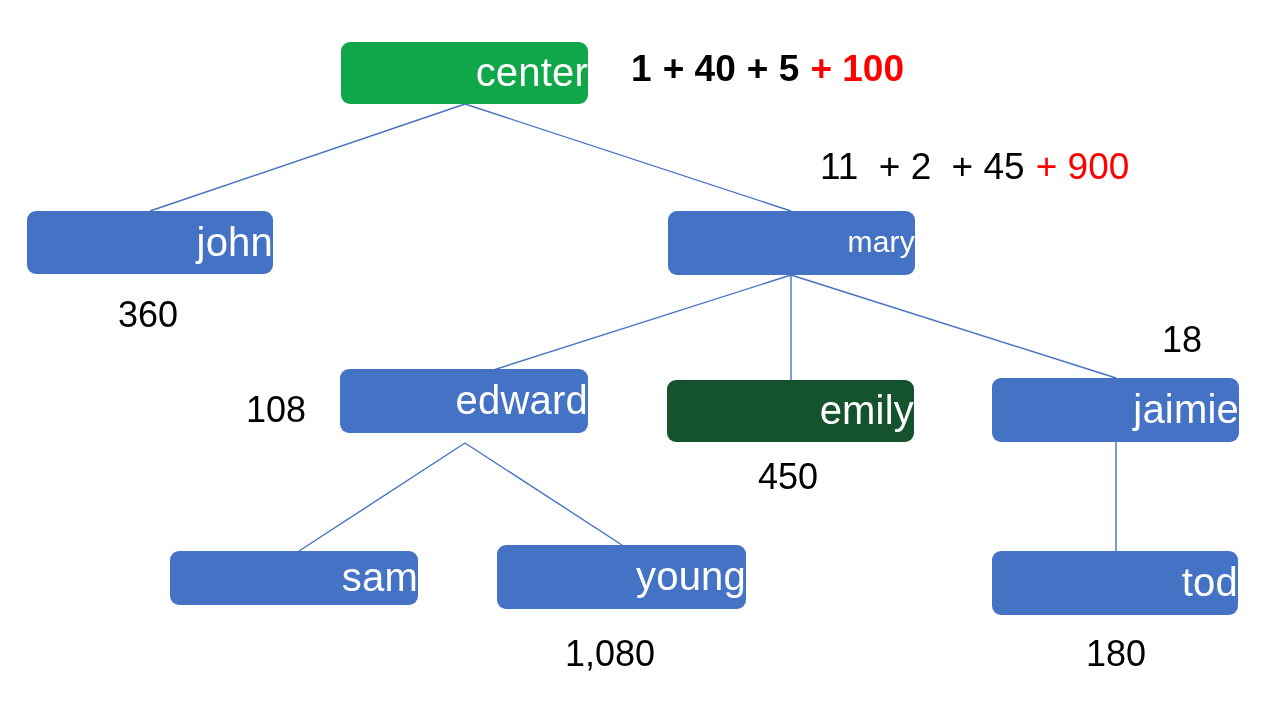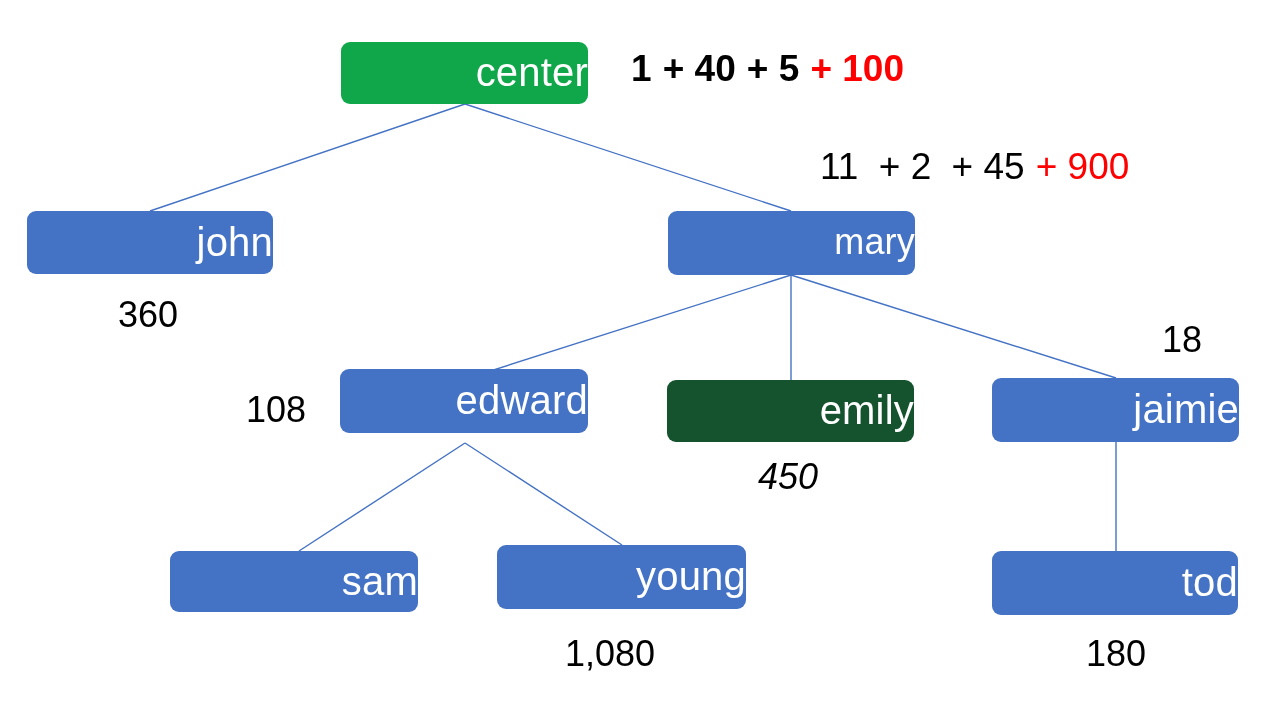--- a/index.html
+++ b/index.html
@@ -87,46 +87,46 @@
       <line x1="1116" y1="442" x2="1116" y2="551" stroke="#4472C4" stroke-width="1.4"></line>
     </svg>
 
   <div id="node-layer">
       <div class="node" style="left: 341px; top: 42px; width: 247px; height: 62px; background: rgb(15, 167, 74); font-size: 40px; color: rgb(255, 255, 255);">
         <span class="node-label">center</span>
       </div>
       <div class="node" style="left: 27px; top: 211px; width: 246px; height: 63px; background: rgb(68, 114, 196); font-size: 40px; color: rgb(255, 255, 255);">
         <span class="node-label">john</span>
       </div>
-      <div class="node" style="left: 668px; top: 211px; width: 247px; height: 64px; background: rgb(68, 114, 196); font-size: 36px; color: rgb(255, 255, 255);">
+      <div class="node" style="left: 668px; top: 211px; width: 247px; height: 64px; background: rgb(68, 114, 196); font-size: 30px; color: rgb(255, 255, 255);">
         <span class="node-label">mary</span>
       </div>
       <div class="node" style="left: 340px; top: 369px; width: 248px; height: 64px; background: rgb(68, 114, 196); font-size: 40px; color: rgb(255, 255, 255);">
         <span class="node-label">edward</span>
       </div>
       <div class="node" style="left: 667px; top: 380px; width: 247px; height: 62px; background: #14532d; font-size: 40px; color: rgb(255, 255, 255); padding-left: 44px;">
         <span class="node-label">emily</span>
       </div>
       <div class="node" style="left: 992px; top: 378px; width: 247px; height: 64px; background: rgb(68, 114, 196); font-size: 40px; color: rgb(255, 255, 255); padding-left: 23px;">
         <span class="node-label">jaimie</span>
       </div>
-      <div class="node" style="left: 170px; top: 551px; width: 248px; height: 61px; background: rgb(68, 114, 196); font-size: 40px; color: rgb(255, 255, 255);">
+      <div class="node" style="left: 170px; top: 551px; width: 248px; height: 54px; background: rgb(68, 114, 196); font-size: 40px; color: rgb(255, 255, 255);">
         <span class="node-label">sam</span>
       </div>
       <div class="node" style="left: 497px; top: 545px; width: 249px; height: 64px; background: rgb(68, 114, 196); font-size: 40px; color: rgb(255, 255, 255);">
         <span class="node-label">young</span>
       </div>
       <div class="node" style="left: 992px; top: 551px; width: 246px; height: 64px; background: rgb(68, 114, 196); font-size: 40px; color: rgb(255, 255, 255);">
         <span class="node-label">tod</span>
       </div>
     </div>
   <div id="annot-layer">
       <div class="annot" style="left: 118px; top: 297px; font-size: 36px; color: rgb(0, 0, 0);">360</div>
       <div class="annot" style="left: 246px; top: 392px; font-size: 36px; color: rgb(0, 0, 0);">108</div>
-      <div class="annot" style="left: 758px; top: 459px; font-size: 36px; color: rgb(0, 0, 0); font-style: italic;">450</div>
+      <div class="annot" style="left: 758px; top: 459px; font-size: 36px; color: rgb(0, 0, 0);">450</div>
       <div class="annot" style="left: 1162px; top: 322px; font-size: 36px; color: rgb(0, 0, 0);">18</div>
       <div class="annot" style="left: 565px; top: 636px; font-size: 36px; color: rgb(0, 0, 0);">1,080</div>
       <div class="annot" style="left: 1086px; top: 636px; font-size: 36px; color: rgb(0, 0, 0);">180</div>
     </div>
   <div id="formula-layer">
       <div class="formula" style="left: 631px; top: 50px; font-size: 37px; font-weight: bold;"><span class="term">1</span><span class="sp-wide">&nbsp;</span><span class="term">+ 40</span><span class="sp-wide">&nbsp;</span><span class="term">+ 5</span><span class="sp-wide">&nbsp;</span><span class="term-highlight" style="color: rgb(255, 0, 0);">+ 100</span></div>
       <div class="formula" style="left: 820px; top: 148px; font-size: 37px;"><span class="term">11</span><span class="sp-xwide">&nbsp;</span><span class="term">+ 2</span><span class="sp-xwide">&nbsp;</span><span class="term">+ 45</span><span class="sp-wide">&nbsp;</span><span class="term-highlight" style="color: rgb(255, 0, 0);">+ 900</span></div>
     </div>
 
 </div>

